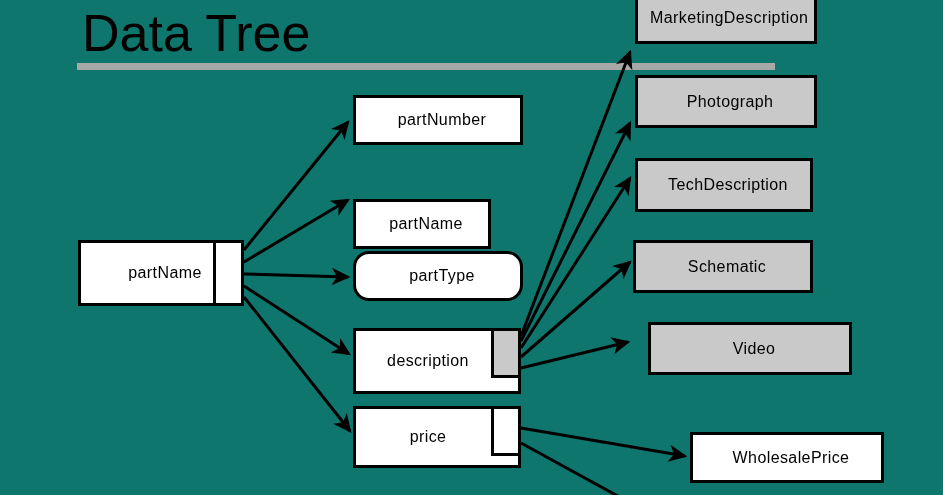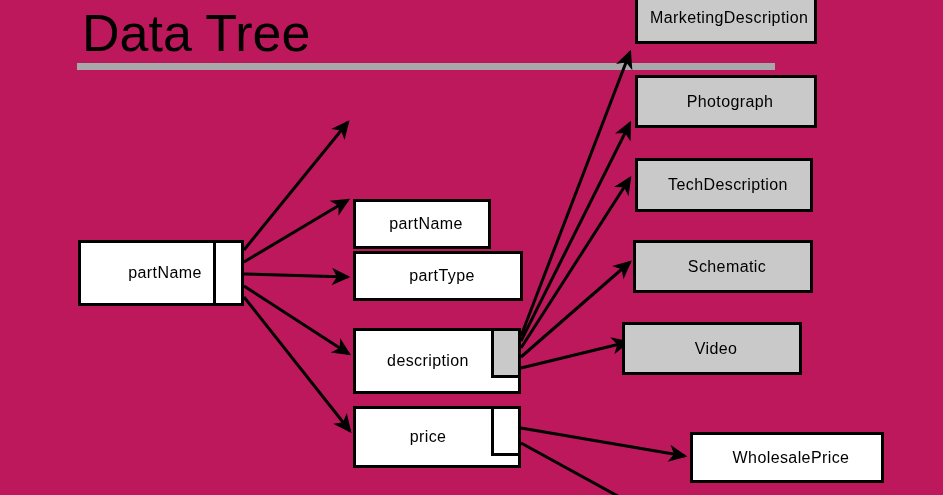--- a/index.html
+++ b/index.html
@@ -7,21 +7,21 @@
     padding: 0;
     background: #ffffff;
   }
   body {
     font-family: "Liberation Sans", sans-serif;
   }
   #stage {
     position: relative;
     width: 943px;
     height: 495px;
-    background: #be185d;
+    background: #0f766e;
     overflow: hidden;
     text-decoration: underline;
   }
 
   
   .title {
     position: absolute;
     left: 82px;
     top: 4px;
     font-size: 52px;
@@ -117,26 +117,29 @@
         <line x1="521" y1="428" x2="685" y2="456" stroke="#000000" stroke-width="3" marker-end="url(#ah)"></line>
         <line x1="521" y1="443" x2="625" y2="500" stroke="#000000" stroke-width="3"></line>
       </g>
   </svg>
 
   <div class="node white" style="left:78px; top:240px; width:166px; height:66px;">
     <span class="label">partName</span>
   </div>
   <div class="stub white" style="left:213px; top:240px; width:31px; height:66px;"></div>
 
+  <div class="node white" style="left:353px; top:95px; width:170px; height:50px;">
+    <span class="label">partNumber</span>
+  </div>
 
   <div class="node white" style="left:353px; top:173px; width:138px; height:50px;margin-top:26px;">
     <span class="label">partName</span>
   </div>
 
-  <div class="node white" style="left:353px; top:251px; width:170px; height:50px;">
+  <div class="node white" style="left:353px; top:251px; width:170px; height:50px;border-radius:16px;">
     <span class="label">partType</span>
   </div>
 
   <div class="node white" style="left:353px; top:328px; width:168px; height:66px;">
     <span class="label" style="position:relative; left:-13px;">description</span>
   </div>
   <div class="stub gray" style="left:491px; top:328px; width:30px; height:50px;"></div>
 
   <div class="node white" style="left:353px; top:406px; width:168px; height:62px;justify-content:center;">
     <span class="label" style="position:relative; left:-13px;">price</span>
@@ -152,21 +155,21 @@
   </div>
 
   <div class="node gray" style="left:635px; top:158px; width:178px; height:54px;">
     <span class="label">TechDescription</span>
   </div>
 
   <div class="node gray" style="left:633px; top:240px; width:180px; height:53px;">
     <span class="label">Schematic</span>
   </div>
 
-  <div class="node gray" style="left:622px; top:322px; width:180px; height:53px;text-align:right;">
+  <div class="node gray" style="left:648px; top:322px; width:204px; height:53px;text-align:right;">
     <span class="label">Video</span>
   </div>
 
   <div class="node white" style="left:690px; top:432px; width:194px; height:51px;">
     <span class="label">WholesalePrice</span>
   </div>
 
 </div>
 
 </body></html>

